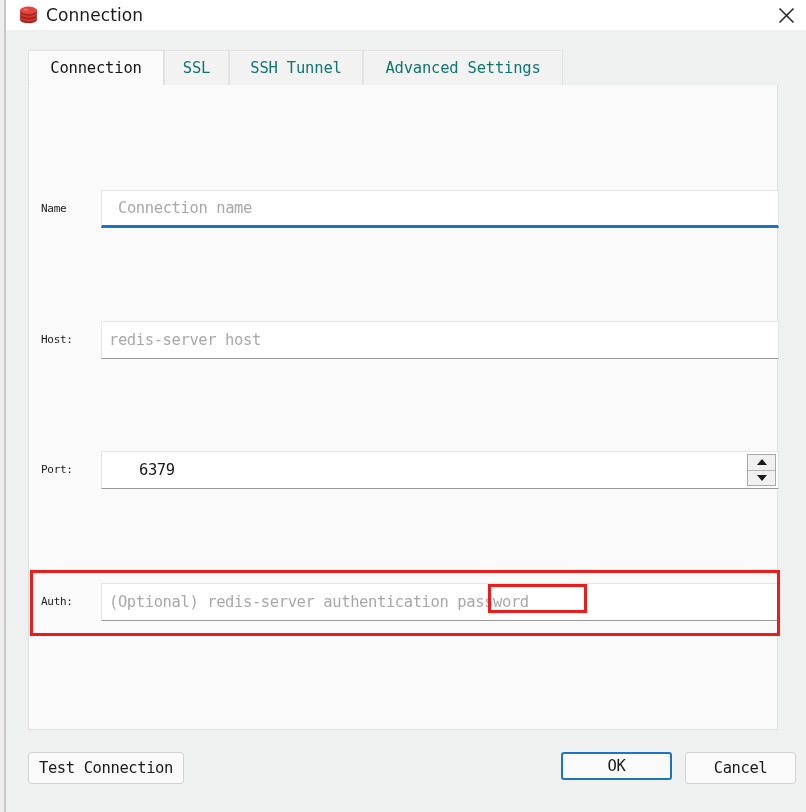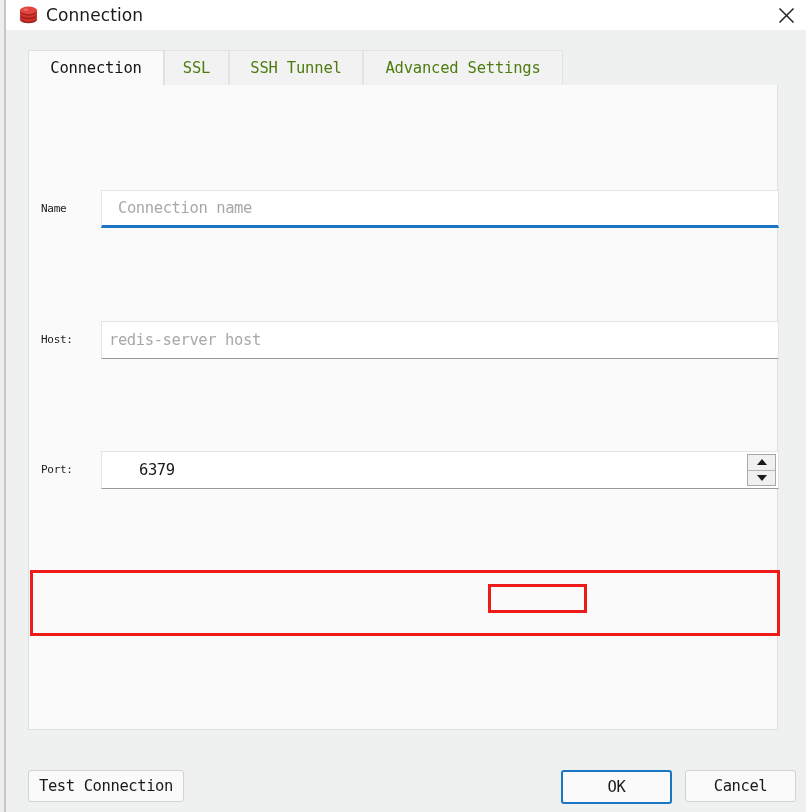--- a/index.html
+++ b/index.html
@@ -78,21 +78,21 @@
   .tab {
     position: absolute;
     top: 0;
     height: 36px;
     box-sizing: border-box;
     display: flex;
     align-items: center;
     justify-content: center;
     font-family: "DejaVu Sans Mono", "Liberation Mono", monospace;
     font-size: 15.5px;
-    color: #4d7c0f;
+    color: #0f766e;
     background: #f2f2f2;
     border: 1px solid #e3e3e3;
     border-bottom: 1px solid #e0e0e0;
     cursor: pointer;
     white-space: nowrap;
     letter-spacing: -0.2px;
   }
   .tab.active {
     background: #fafafa;
     border: 1px solid #e0e0e0;
@@ -209,21 +209,20 @@
     border-radius: 3px;
     display: flex;
     align-items: center;
     justify-content: center;
     font-family: "DejaVu Sans Mono", "Liberation Mono", monospace;
     font-size: 15.5px;
     color: #1a1a1a;
     letter-spacing: -0.4px;
     cursor: pointer;
     white-space: nowrap;
-    margin-top: 18px;
   }
   .btn.default {
     border: 2px solid #1a76c2;
   }
 </style>
 </head>
 <body>
 
 <div id="window">
 
@@ -283,30 +282,36 @@
         </div>
         <div id="port-spinner" style="left: 718px; top: 3px;">
           <div class="sp sp-up">
             <div class="tri-up"></div>
           </div>
           <div class="sp sp-down">
             <div class="tri-down"></div>
           </div>
         </div>
       </div>
+      <div class="row" style="top: 498px;">
+        <div class="row-label">Auth:</div>
+        <div class="field" style="left: 72px; width: 678px;">
+          <span class="ph">(Optional) redis-server authentication password</span>
+        </div>
+      </div>
     </div>
 
   <div id="annot-layer">
       <div class="annot" style="left: 24px; top: 570px; width: 750px; height: 66px; border-color: rgb(238, 27, 27);"></div>
       <div class="annot" style="left: 482px; top: 584px; width: 99px; height: 29px; border-color: rgb(238, 27, 27);"></div>
     </div>
 
   <div class="btn" id="btn-test" style="left: 22px; top: 752px; width: 156px; height: 32px;">
     <span>Test Connection</span>
   </div>
-  <div class="btn default" id="btn-ok" style="left: 555px; top: 752px; width: 111px; height: 34px;">
+  <div class="btn default" id="btn-ok" style="left: 555px; top: 752px; width: 111px; height: 28px;">
     <span>OK</span>
   </div>
   <div class="btn" id="btn-cancel" style="left: 679px; top: 752px; width: 111px; height: 32px;">
     <span>Cancel</span>
   </div>
 
 </div>
 
 </body></html>

